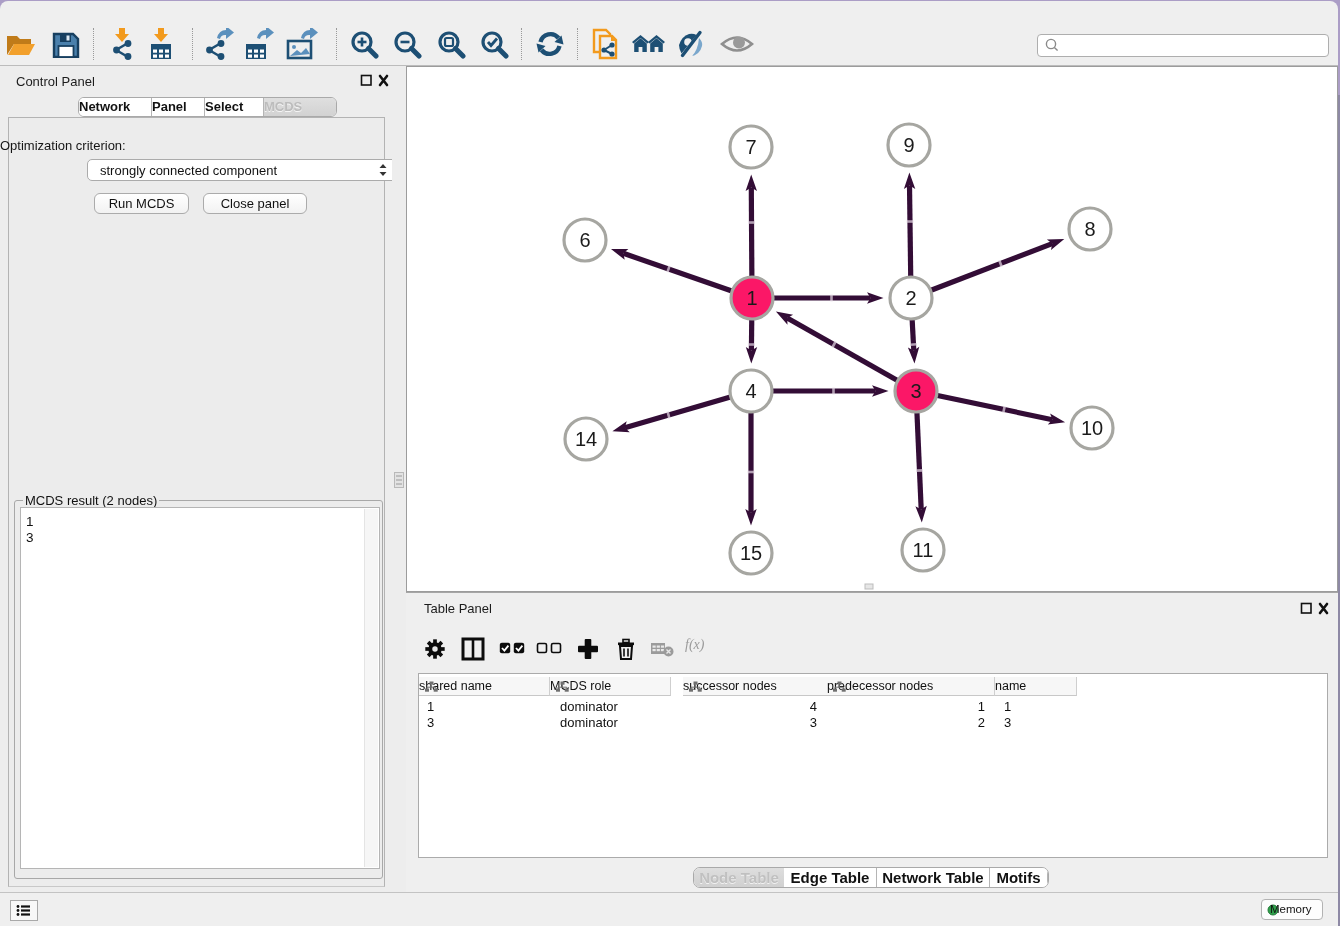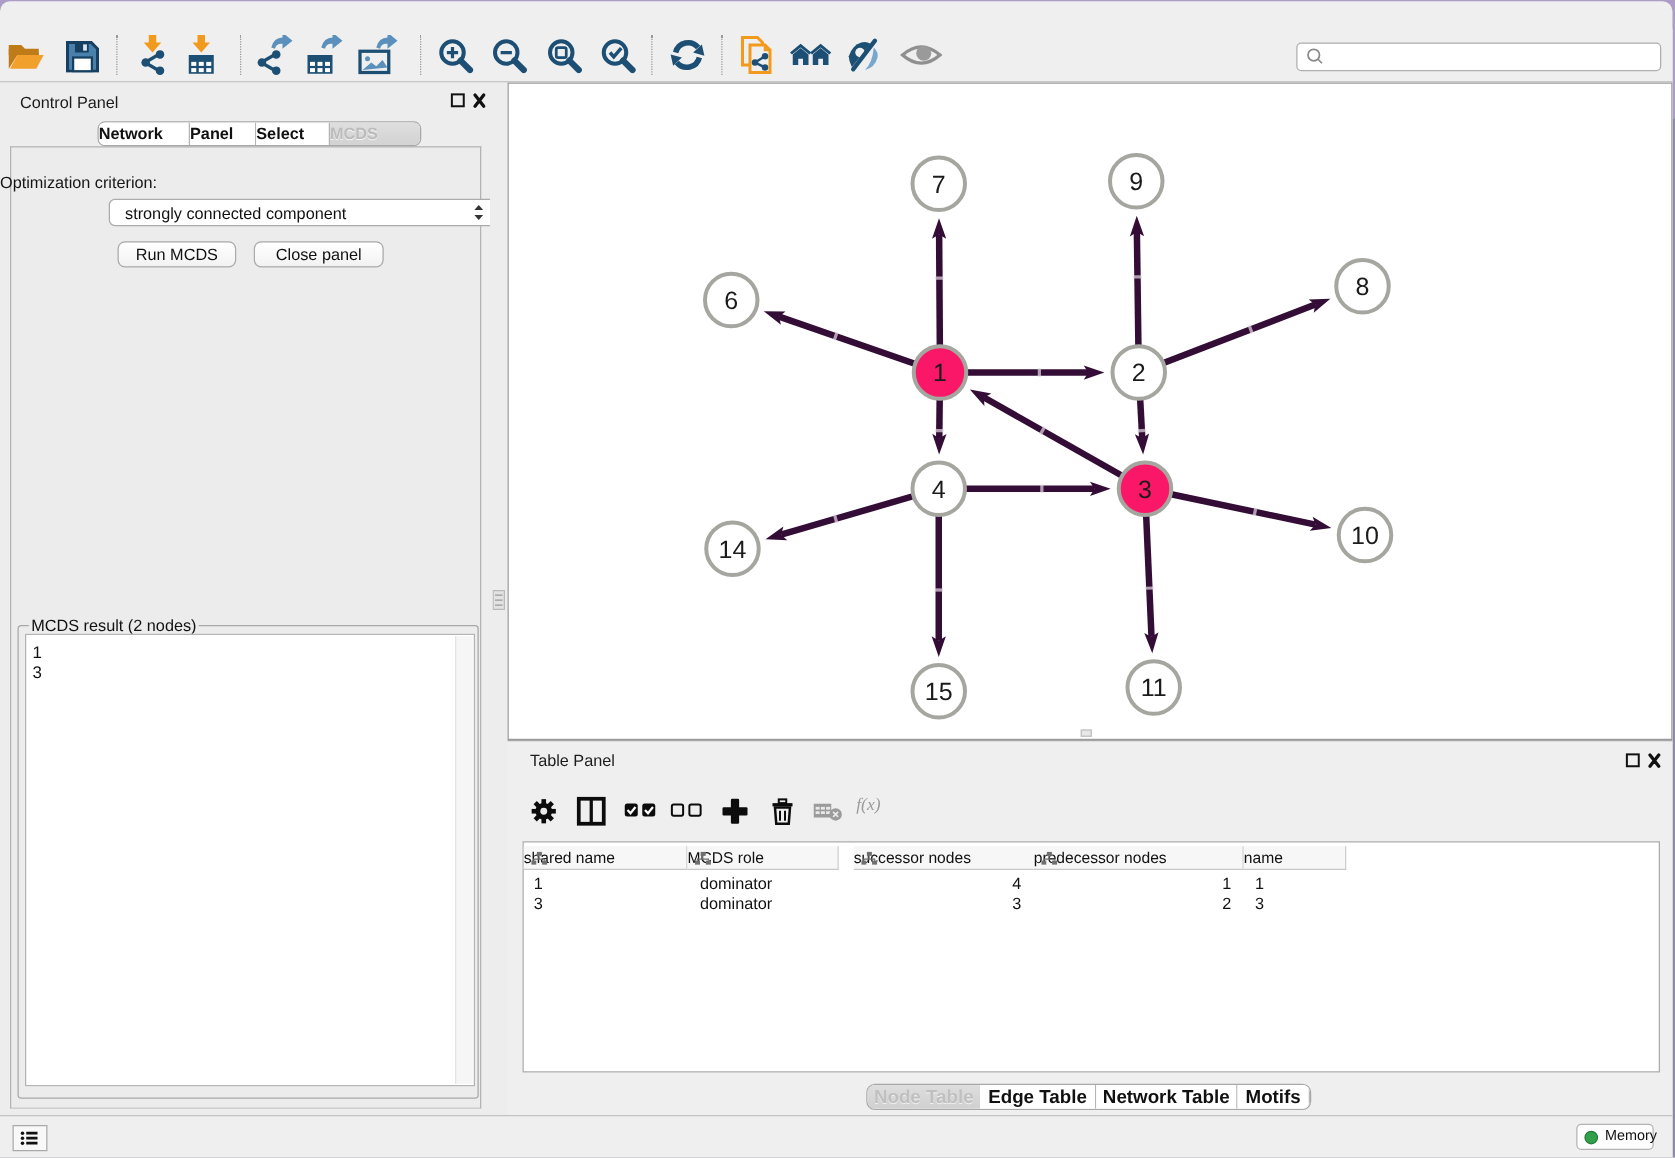--- a/index.html
+++ b/index.html
@@ -436,16 +436,16 @@
           <circle cx="7" cy="9.5" r="1.4" fill="#111"></circle>
           <circle cx="7" cy="13.5" r="1.4" fill="#111"></circle>
           <rect x="10" y="4.4" width="9" height="2.2" fill="#111"></rect>
           <rect x="10" y="8.4" width="9" height="2.2" fill="#111"></rect>
           <rect x="10" y="12.4" width="9" height="2.2" fill="#111"></rect>
         </svg></div>
     <div id="memorybtn">
         <svg width="12" height="12" style="position:absolute;left:5px;top:4px" viewBox="0 0 12 12">
           <circle cx="6" cy="6" r="5" fill="#2fa14b" stroke="#227a38"></circle>
         </svg>
-        <span style="position:absolute;left:22px;top:3px;">Memory</span>
+        <span style="position:absolute;left:8px;top:3px;">Memory</span>
       </div>
   </div>
 </div>
 
 </body></html>

